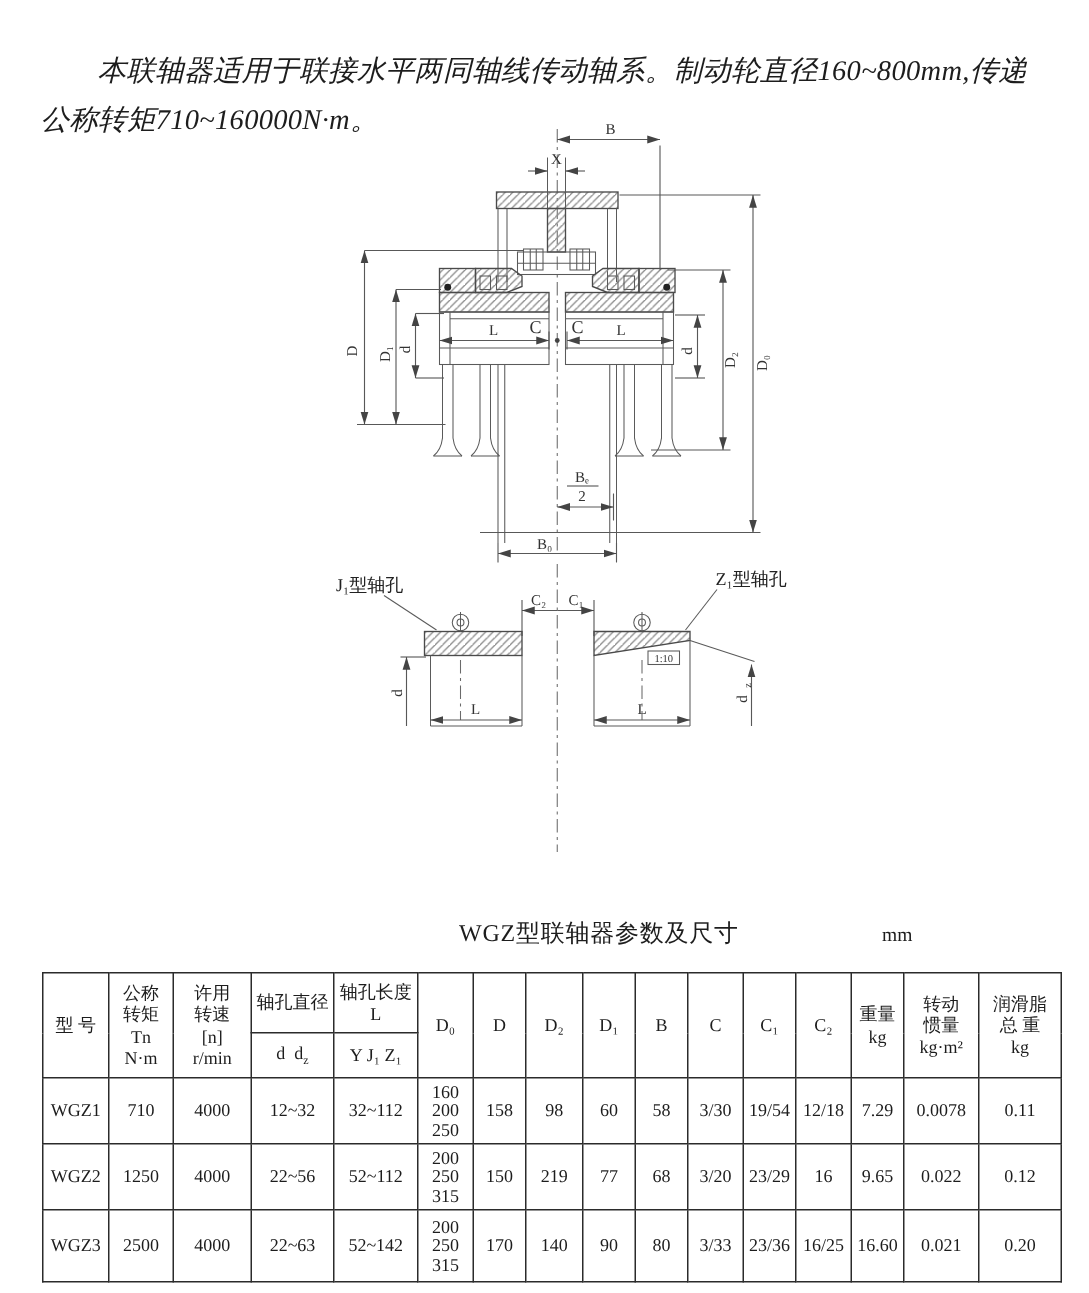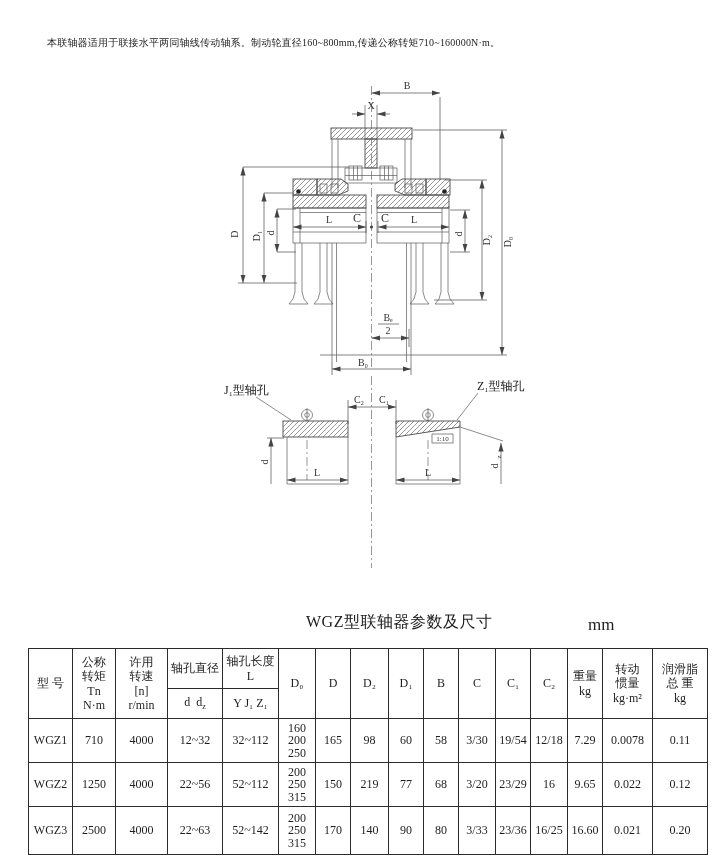--- a/index.html
+++ b/index.html
@@ -1,30 +1,30 @@
 <!DOCTYPE html>
 <html><head>
 <meta charset="utf-8">
 <style>
   html,body{margin:0;padding:0;background:#f2f2f2;}
   .page{position:relative;width:726px;height:862px;background:#ffffff;margin:0 auto;
         font-family:"Liberation Serif","DejaVu Serif",serif;color:#1d1d1d;overflow:hidden;}
-  .intro{position:absolute;top:24px;left:27px;width:672px;font-size:10px;line-height:1.75;
-         text-indent:2em;letter-spacing:.2px;}
+  .intro{position:absolute;top:12px;left:27px;width:672px;font-size:19px;line-height:1.75;
+         text-indent:2em;letter-spacing:.2px;font-style:italic;}
   svg.diagram{position:absolute;top:0;left:0;}
   .thin{stroke:#5a5a5a;stroke-width:.7;fill:none;}
   .dim{stroke:#585858;stroke-width:.75;fill:none;}
   .cl{stroke:#6a6a6a;stroke-width:.7;fill:none;stroke-dasharray:9 3 2 3;}
   .hatch{fill:url(#h1);stroke:#4a4a4a;stroke-width:.9;}
   text.dl{font:10px "Liberation Serif",serif;fill:#333;}
   text.dls{font:7px "Liberation Serif",serif;fill:#333;}
   text.cjk{font:12px "Liberation Serif",serif;fill:#222;}
   .tbl-title-row{position:absolute;top:610px;left:0;width:726px;height:26px;padding-left:40px;}
   .tbl-title{position:absolute;left:306px;top:2px;font-size:16px;letter-spacing:.5px;}
-  .tbl-unit{position:absolute;left:588px;top:5px;font-size:17px;}
+  .tbl-unit{position:absolute;left:588px;top:5px;font-size:13px;}
   table.params{position:absolute;top:648px;left:28px;border-collapse:collapse;table-layout:fixed;
                font-size:12px;text-align:center;border:1.5px solid #2b2b2b;}
   table.params td,table.params th{border:1px solid #2b2b2b;padding:0 1px;vertical-align:middle;
                font-weight:normal;white-space:pre-line;line-height:1.18;}
   table.params .stack{line-height:1.05;margin-top:30px;}
   sub{font-size:8px;}
 </style>
 </head>
 <body>
 <div class="page">
@@ -313,21 +313,21 @@
   <tbody>
     <tr style="height:44px">
       <td>WGZ1</td>
       <td>710</td>
       <td>4000</td>
       <td>12~32</td>
       <td>32~112</td>
       <td class="stack">160
 200
 250</td>
-      <td>165</td>
+      <td>158</td>
       <td>98</td>
       <td>60</td>
       <td>58</td>
       <td>3/30</td>
       <td>19/54</td>
       <td>12/18</td>
       <td>7.29</td>
       <td>0.0078</td>
       <td>0.11</td>
     </tr>

